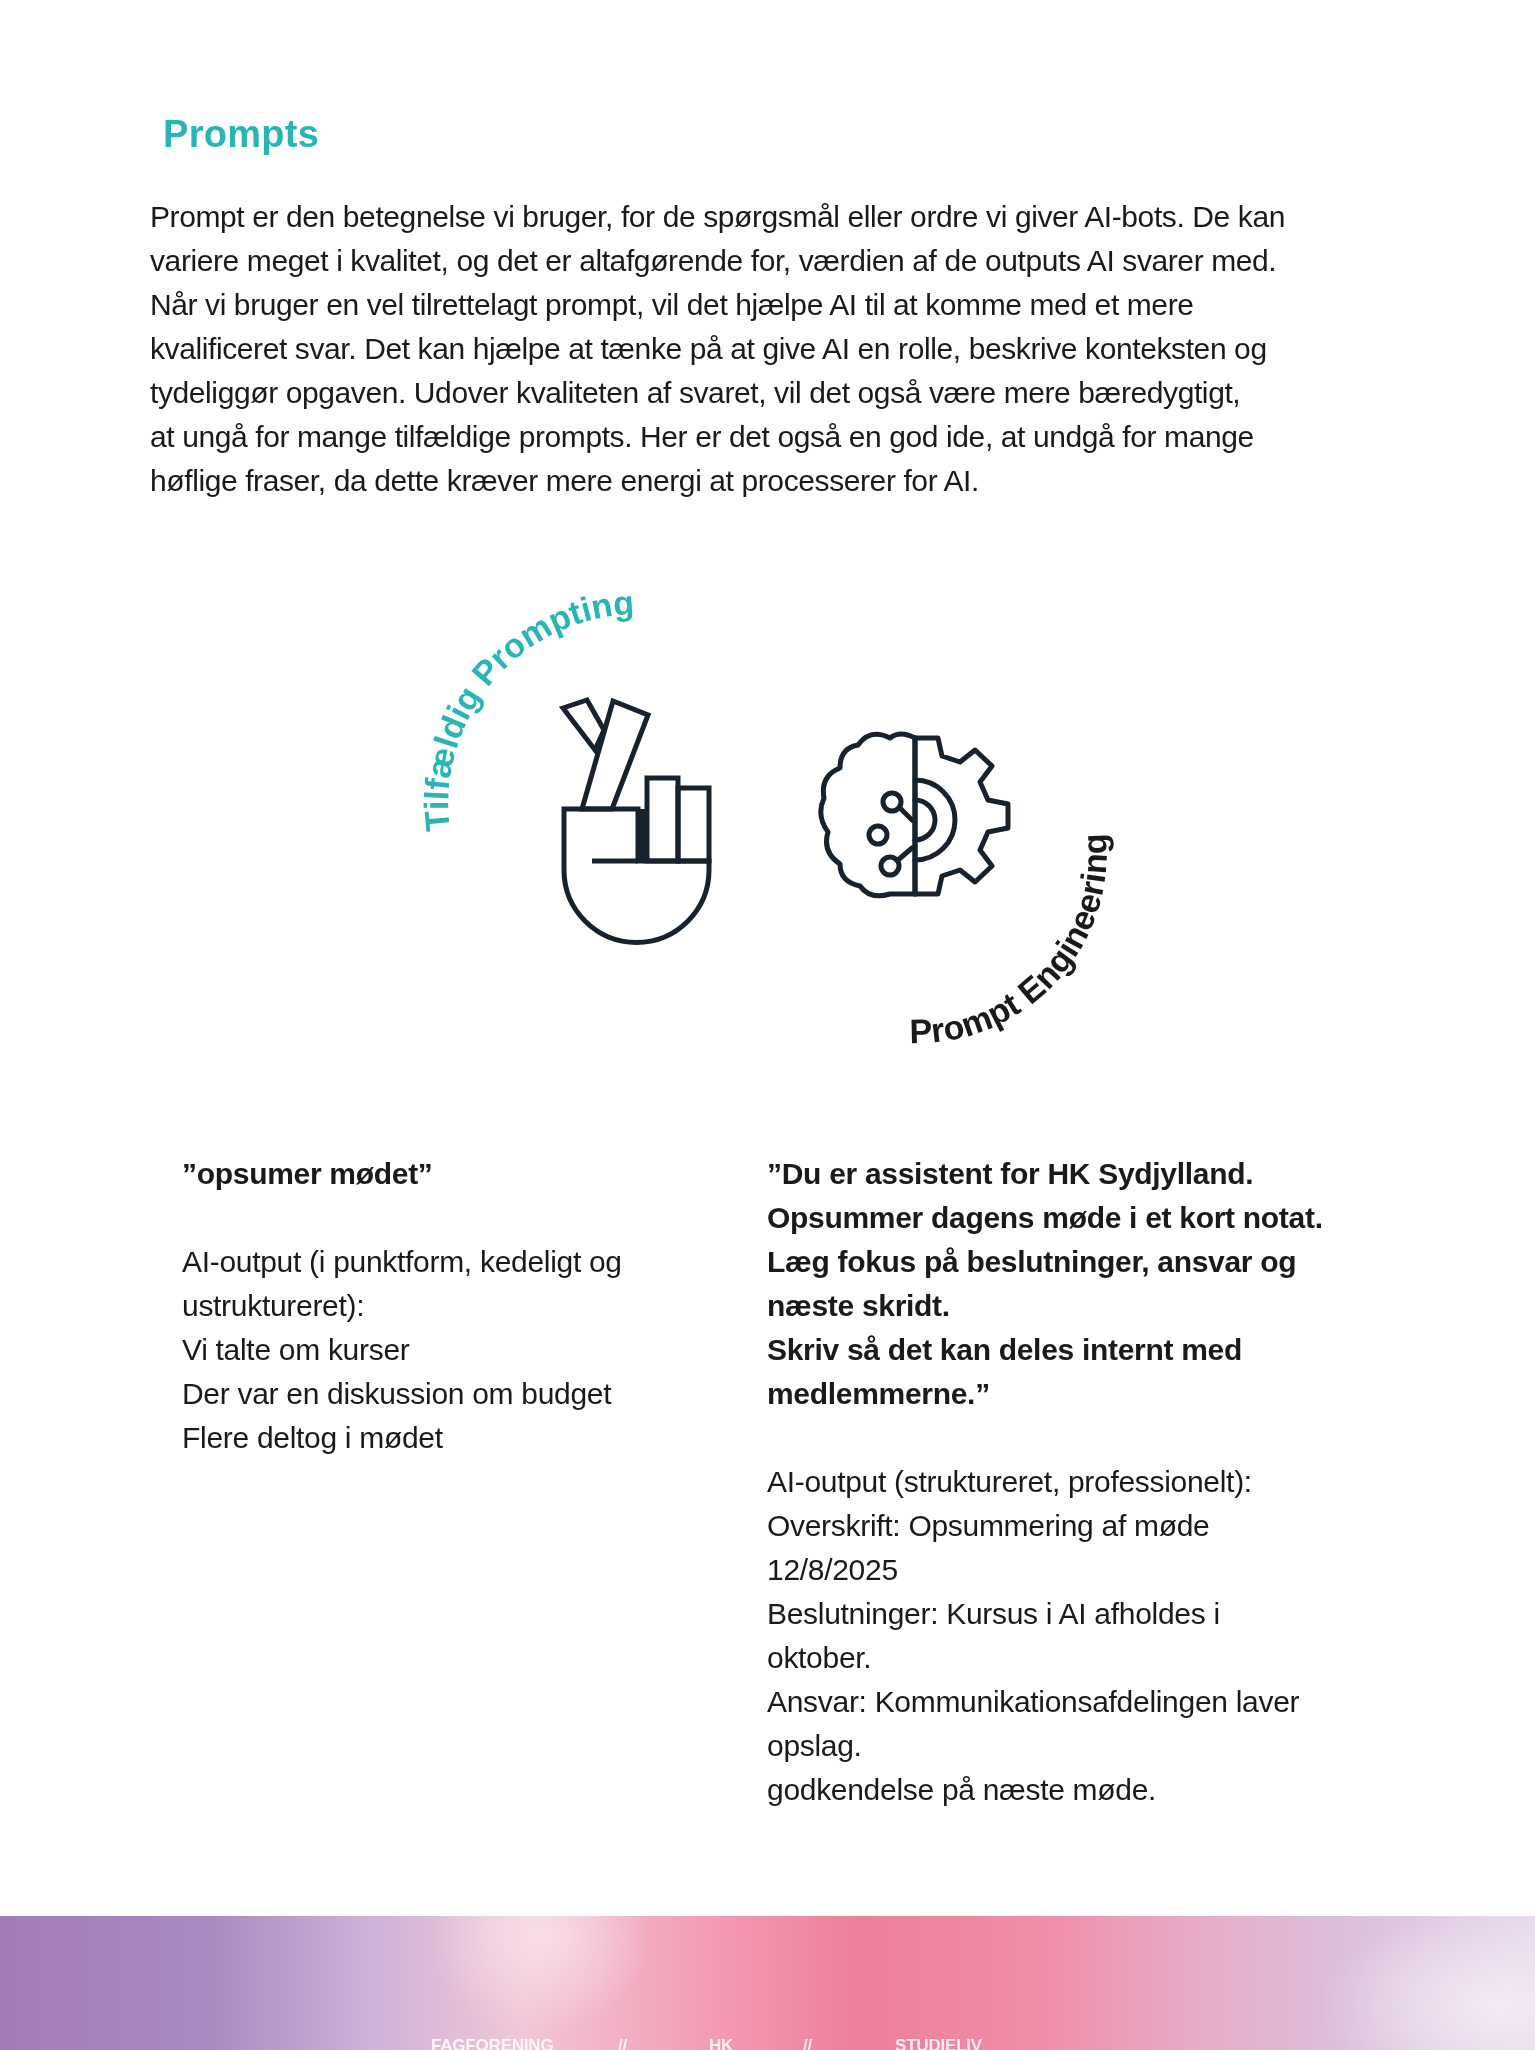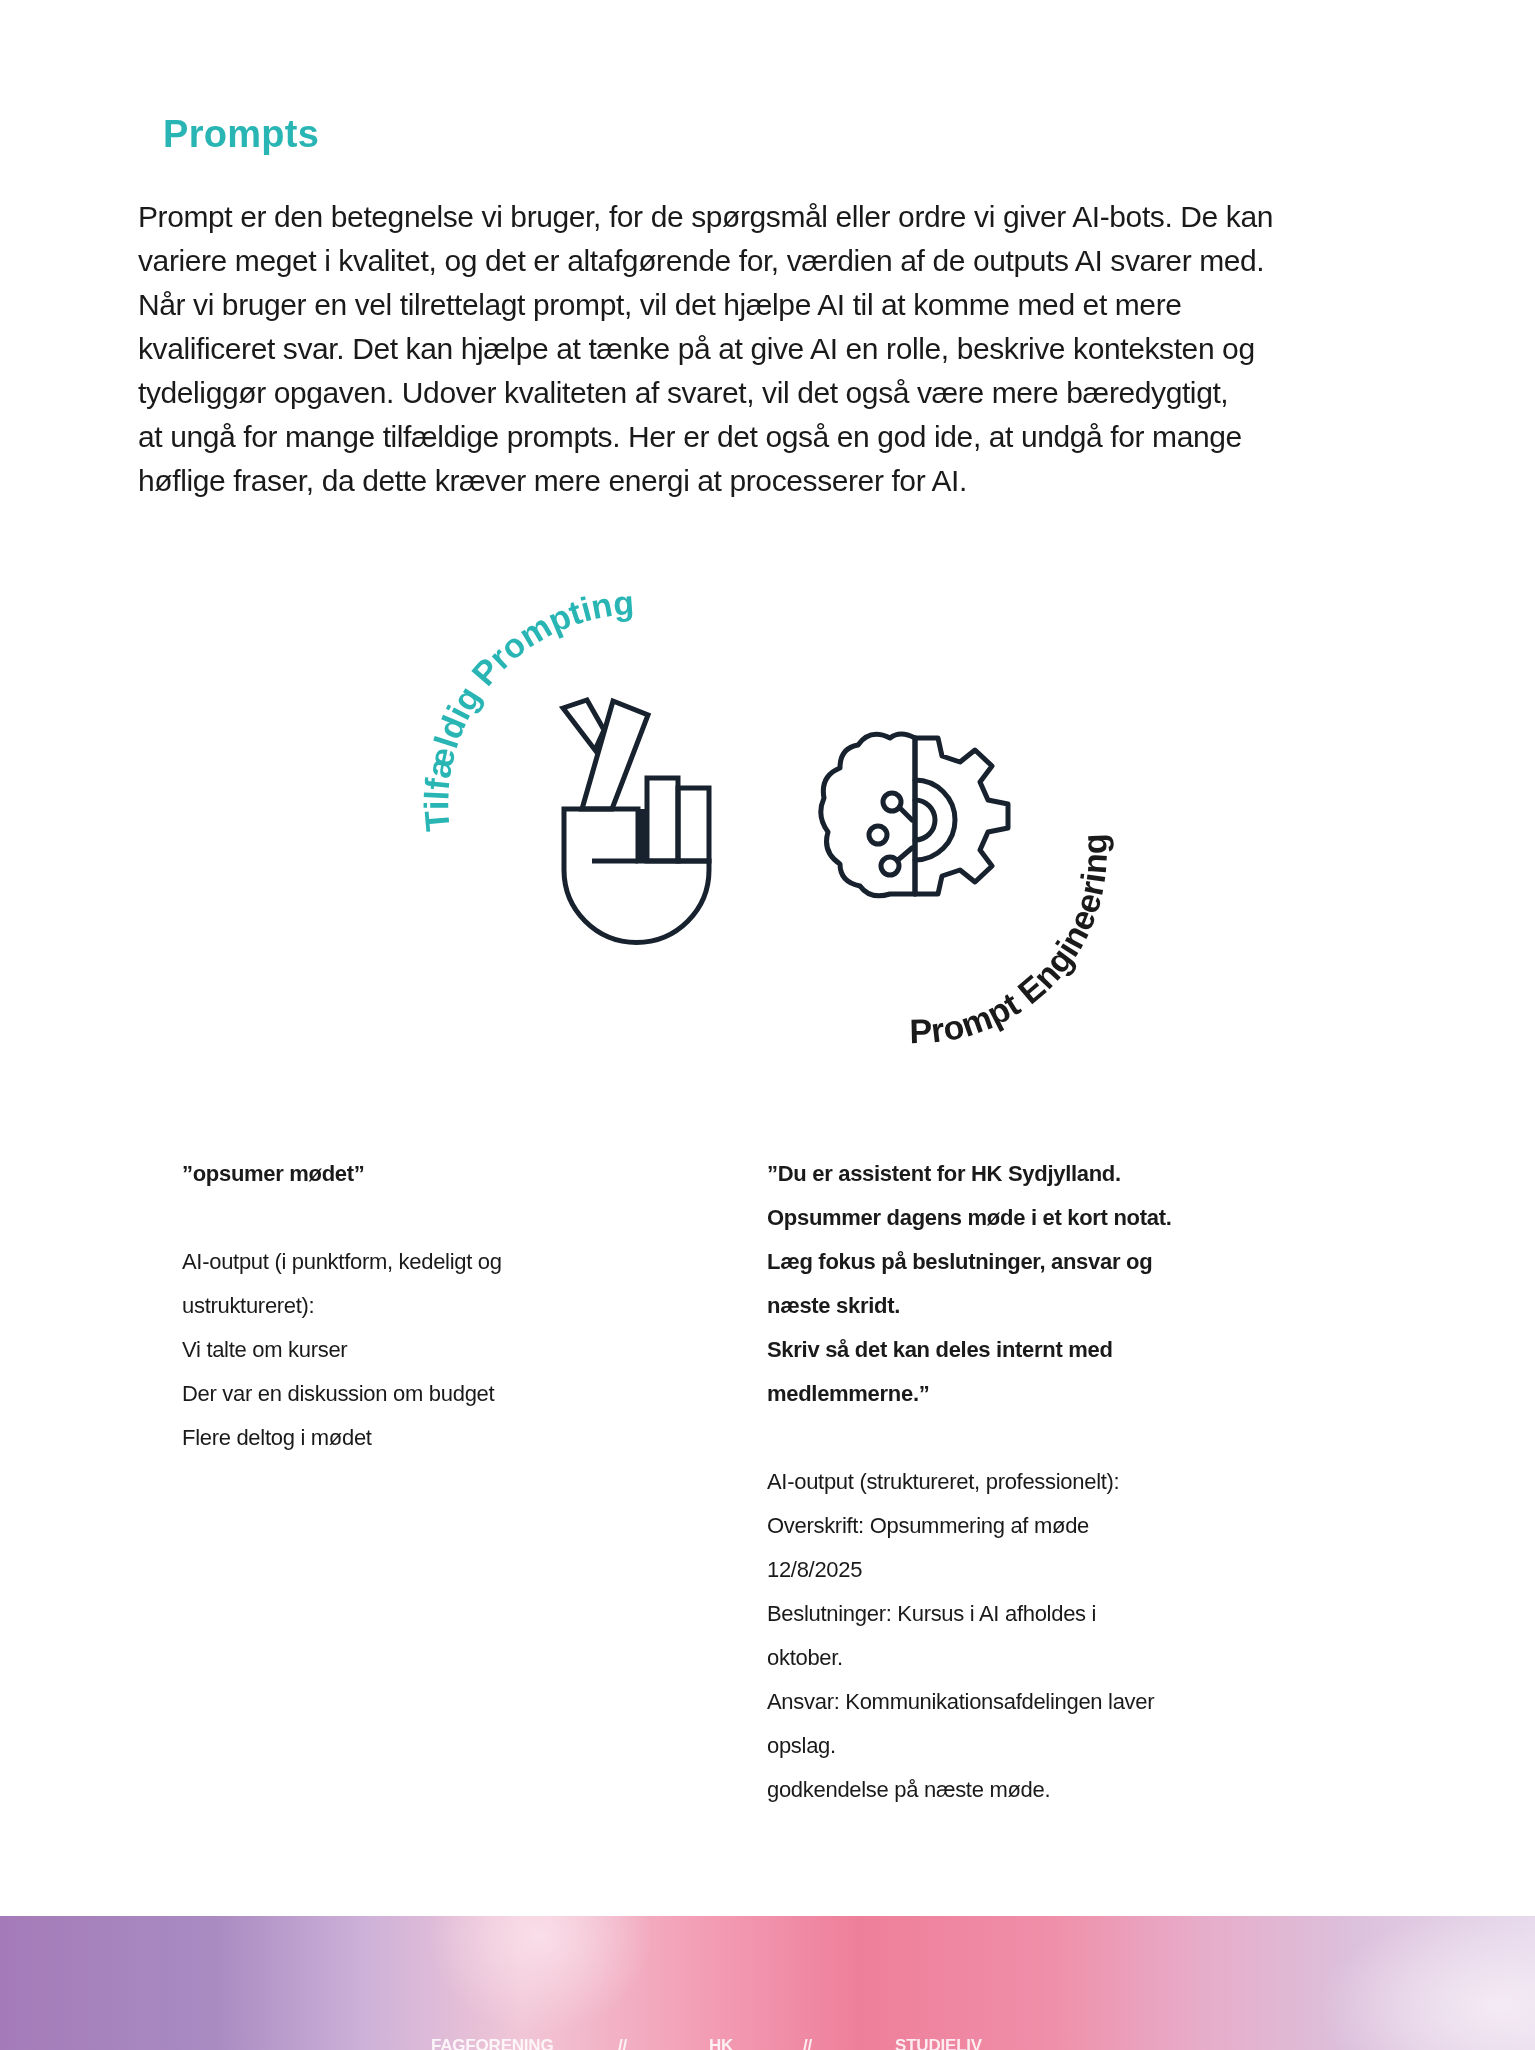--- a/index.html
+++ b/index.html
@@ -8,31 +8,31 @@
     background: #ffffff;
     font-family: "Liberation Sans", "DejaVu Sans", sans-serif;
     color: #1a1a1a;
   }
   .page-title {
     position: absolute; left: 150px; top: 100px;
     font-size: 38px; font-weight: bold; color: #2ab5b5; letter-spacing: 0.3px;
     margin: 13px;
   }
   .intro {
-    position: absolute; left: 138px; top: 195px; width: 1260px;
+    position: absolute; left: 150px; top: 195px; width: 1260px;
     font-size: 30px; line-height: 44px; color: #1a1a1a; margin: 0;
     letter-spacing: -0.4px;
   }
   .intro span { display: block; white-space: nowrap; }
   .illustration {
     position: absolute; left: 400px; top: 580px; width: 740px; height: 470px;
   }
   .illustration svg { position: absolute; left: 0; top: 0; }
   .col {
-    position: absolute; font-size: 22px; line-height: 44px; color: #1a1a1a;
+    position: absolute; font-size: 30px; line-height: 44px; color: #1a1a1a;
     letter-spacing: -0.3px;
   }
   .col-left { left: 182px; top: 1152px; width: 520px; }
   .col-right { left: 767px; top: 1152px; width: 640px; }
   .prompt-bold { font-weight: bold; }
   .line { display: block; white-space: nowrap; }
   .gap { height: 44px; }
   .footer {
     position: absolute; left: 0; top: 1916px; width: 1535px; height: 134px;
     background:

